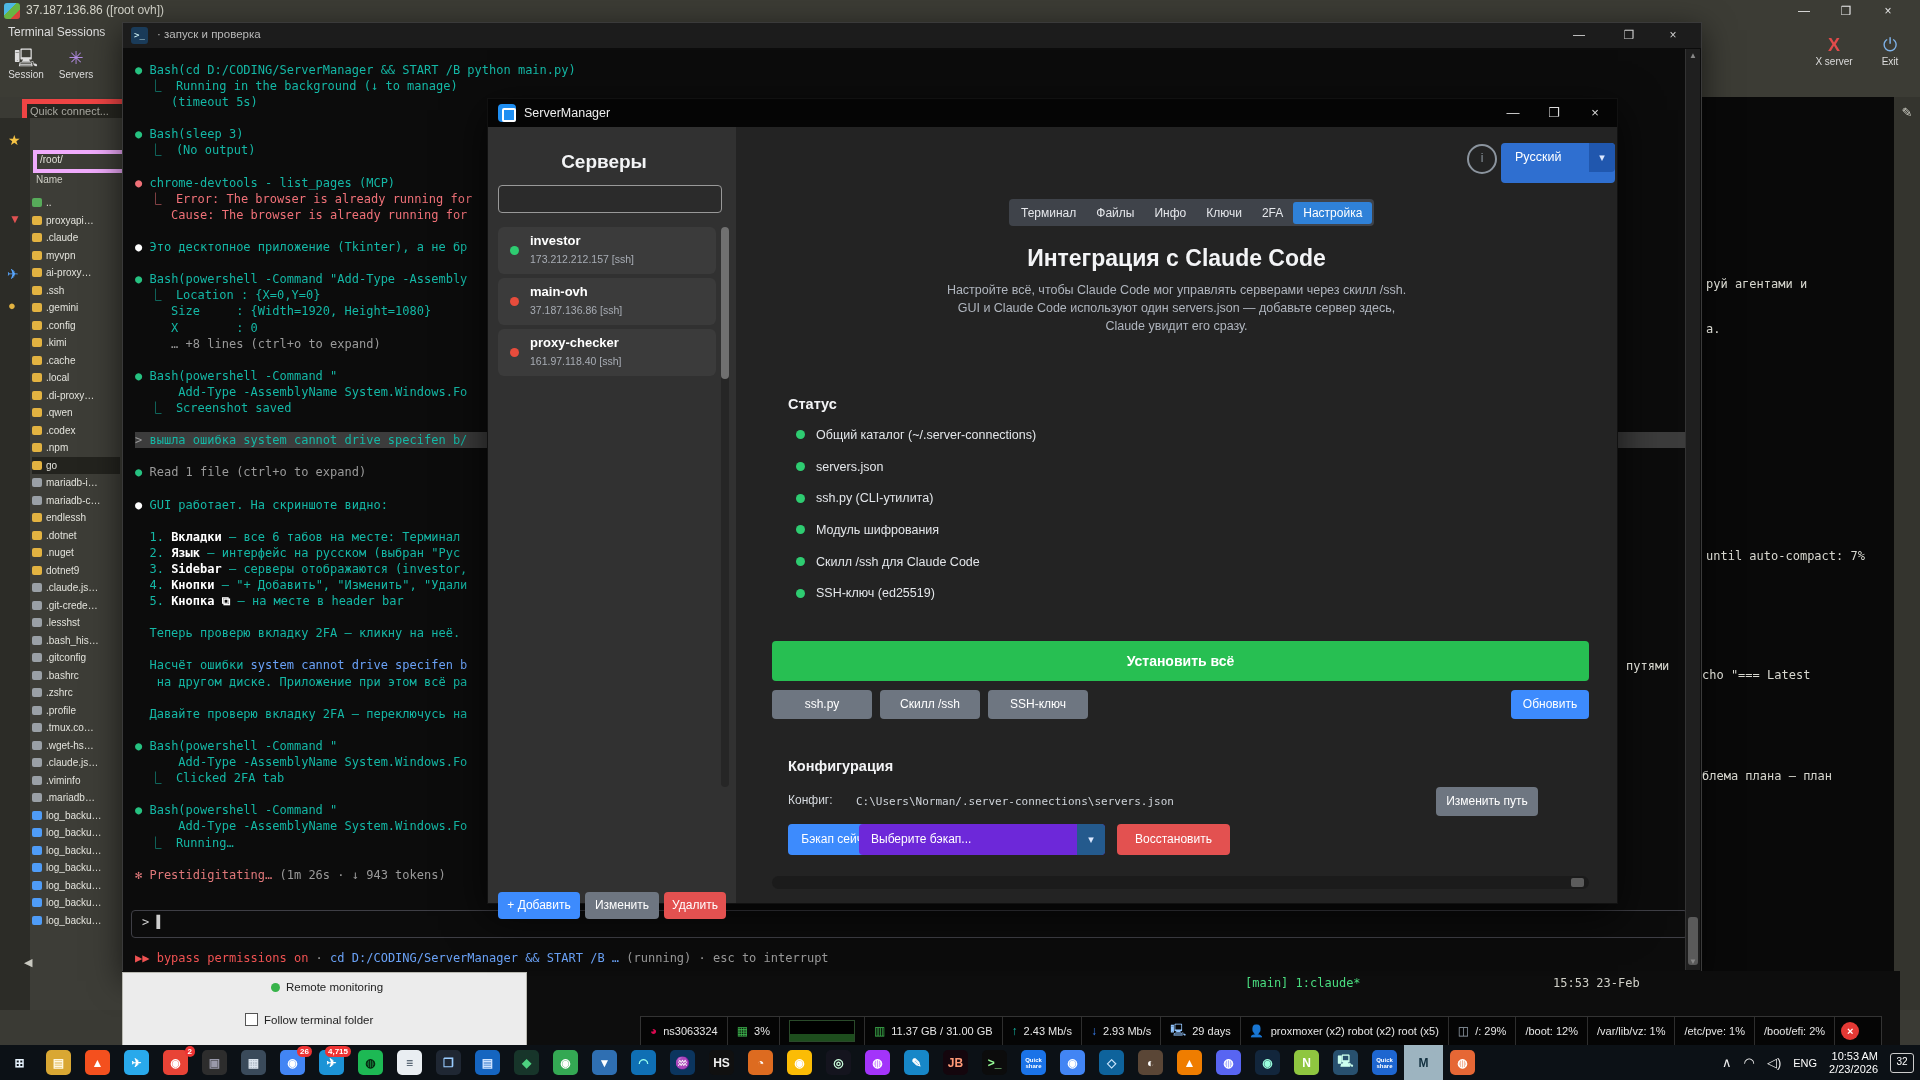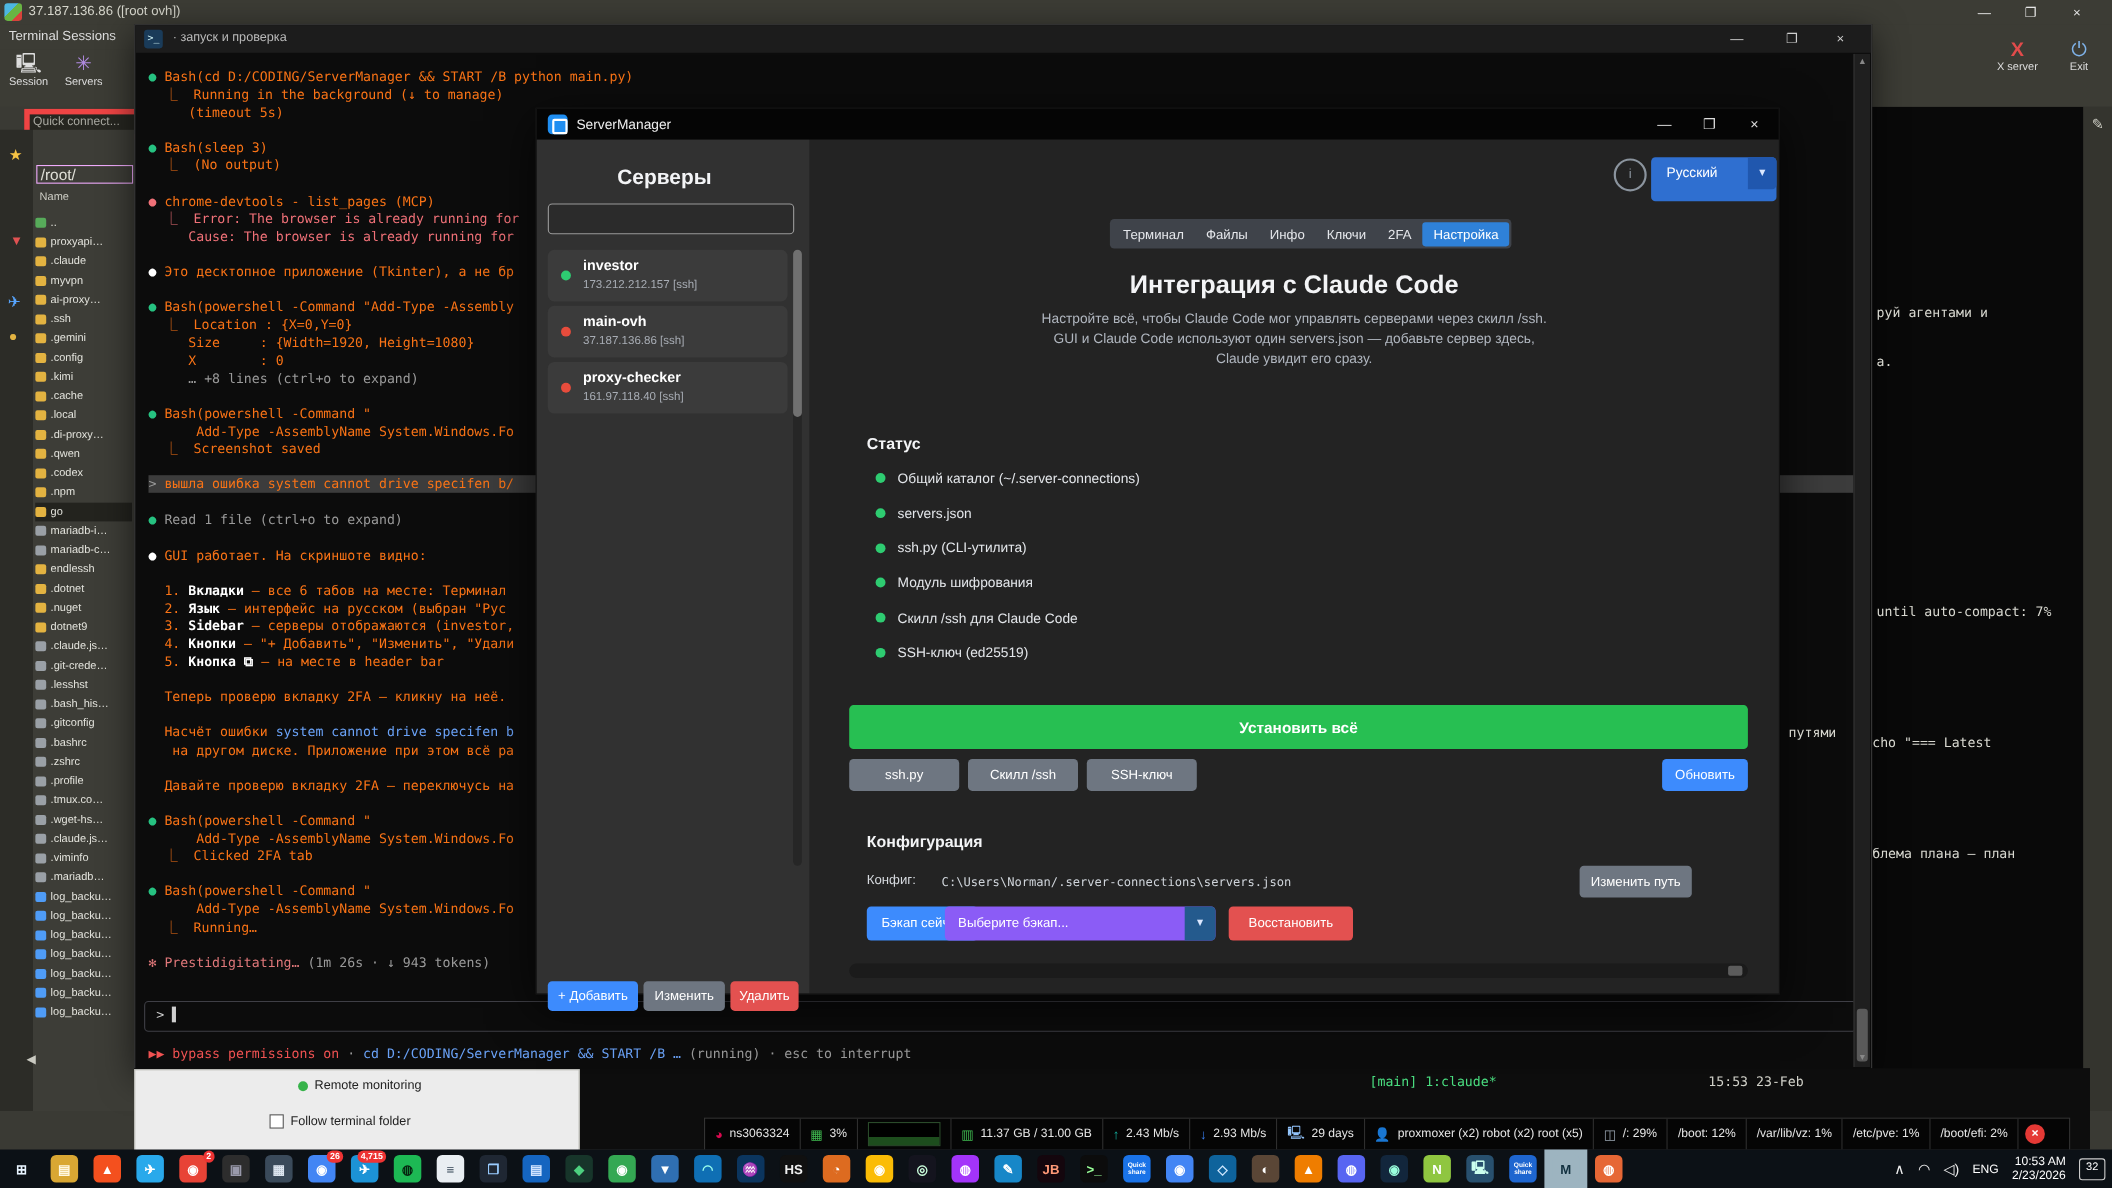--- a/index.html
+++ b/index.html
@@ -12,21 +12,21 @@
     background:linear-gradient(135deg,#4db6e2 0 40%,#69b443 40% 70%,#d8433b 70% 100%);}
   .winctl{top:2px;width:34px;height:18px;text-align:center;color:#e6e6e6;font-size:12px;line-height:18px;}
   #moba-menubar{left:0;top:22px;width:122px;height:23px;background:#3c3c35;color:#ddd;font-size:12px;}
   #moba-toolbar{left:0;top:45px;width:122px;height:52px;background:#3c3c35;}
   .tool-item{width:48px;text-align:center;color:#ddd;font-size:10px;}
   .tool-glyph{font-size:18px;line-height:22px;}
   #quick-connect{left:2px;top:99px;width:114px;height:16px;background:#262620;border:5px solid #ef4444;
     color:#a8a8a0;font-size:11px;padding:1px 3px;margin-left:20px;}
   #left-strip{left:0;top:118px;width:30px;height:892px;background:#2c2c27;}
   #tree-panel{left:30px;top:118px;width:92px;height:892px;background:#3d3d37;}
-  #path-box{left:3px;top:32px;width:80px;height:15px;border:1px solid #f0abfc;color:#e0e0d8;font-size:14px;padding:0 3px;}
+  #path-box{left:3px;top:32px;width:80px;height:15px;border:4px solid #f0abfc;color:#e0e0d8;font-size:10px;padding:0 3px;}
   #tree-name-header{left:6px;top:56px;color:#cfcfc6;font-size:10px;}
   #tree-list{left:2px;top:76px;width:88px;}
   .ti{height:17.5px;display:flex;align-items:center;gap:4px;color:#e3e3dc;font-size:10px;white-space:nowrap;overflow:hidden;}
   .ti .tic{width:10px;height:9px;border-radius:2px;flex:0 0 10px;}
   .ic-f{background:#e3b341;} .ic-d{background:#9aa0a6;} .ic-l{background:#4f9cf7;} .ic-up{background:#57ab5a;}
   .ti.sel{background:#23231e;}
   #collapse-arrow{left:24px;top:956px;color:#c9c9c0;font-size:11px;}
   #right-toolbar{left:1700px;top:22px;width:220px;height:75px;background:#3c3c35;}
   #right-edge-strip{left:1894px;top:97px;width:26px;height:913px;background:#34342e;color:#cfcfc6;}
   
@@ -54,21 +54,21 @@
   #term-win{left:122px;top:22px;width:1578px;height:949px;background:#0c0c0c;border:1px solid #3a3a3a;
     box-shadow:0 8px 30px rgba(0,0,0,.6);}
   #term-titlebar{left:0;top:0;width:100%;height:25px;background:#1c1c1c;}
   #ps-icon{left:8px;top:4px;width:17px;height:17px;background:#1a3b59;border-radius:3px;color:#dff;
     font-size:9px;line-height:17px;text-align:center;font-family:"DejaVu Sans Mono",monospace;}
   #term-title{left:34px;top:5px;color:#b9b9b9;font-size:11.5px;}
   .term-btn{top:0;width:44px;height:25px;color:#cfcfcf;font-size:12px;line-height:25px;text-align:center;}
   #term-lines{left:12px;top:39px;width:1550px;}
   .tl{height:16.1px;line-height:16.1px;font-family:"DejaVu Sans Mono",monospace;font-size:12px;white-space:pre;color:#dcdcdc;}
   .tl.hl{background:#3c3c3c;}
-  .c-n{color:#f97316;} .c-g{color:#26c281;} .c-r{color:#f07178;} .c-gy{color:#9a9a9a;}
+  .c-n{color:#14b8a6;} .c-g{color:#26c281;} .c-r{color:#f07178;} .c-gy{color:#9a9a9a;}
   .c-bl{color:#6aa2f7;} .c-sa{color:#e0787a;} .c-wb{color:#fff;font-weight:bold;} .c-w{color:#fff;}
   #prompt-box{left:8px;top:887px;width:1555px;height:26px;border:1px solid #3f3f46;border-radius:4px;}
   #prompt-text{left:10px;top:4px;font-family:"DejaVu Sans Mono",monospace;font-size:12px;color:#cfcfcf;}
   #status-line{left:12px;top:928px;font-family:"DejaVu Sans Mono",monospace;font-size:12px;white-space:pre;}
   #term-scroll{left:1562px;top:26px;width:14px;height:921px;background:#1f1f1f;border-left:1px solid #333;}
   #term-thumb{left:1.5px;top:868px;width:10px;height:48px;background:#5a5a5a;border-radius:3px;}
   .scr-arrow{left:2px;width:10px;color:#888;font-size:8px;text-align:center;}
   
   #sm-win{left:487px;top:98px;width:1129px;height:804px;background:#232323;
     box-shadow:0 12px 40px rgba(0,0,0,.7);border:1px solid #111;}
@@ -106,21 +106,21 @@
   .sr{height:31.7px;display:flex;align-items:center;gap:11px;color:#e3e6ea;font-size:12.5px;}
   .sr .dot{width:9px;height:9px;border-radius:50%;background:#2ecc71;}
   #install-all{left:36px;top:514px;width:817px;height:40px;background:#27bf52;border-radius:4px;
     color:#fff;font-size:14px;font-weight:bold;text-align:center;line-height:40px;}
   .mini{height:29px;line-height:29px;}
   #sec-config{left:52px;top:631px;color:#f3f4f6;font-size:14.5px;font-weight:bold;}
   #cfg-label{left:52px;top:666px;color:#d5d9de;font-size:12px;}
   #cfg-path{left:120px;top:668px;color:#cfd4da;font-family:"DejaVu Sans Mono",monospace;font-size:11px;}
   #bottom-track{left:36px;top:749px;width:817px;height:13px;background:#1b1b1b;border-radius:7px;}
   #bottom-handle{position:absolute;right:5px;top:2px;width:13px;height:9px;background:#5c5c5c;border-radius:2px;}
-  #backup-select{left:123px;top:697px;width:246px;height:31px;background:#8b5cf6;border-radius:4px;color:#fff;}
+  #backup-select{left:123px;top:697px;width:246px;height:31px;background:#6d28d9;border-radius:4px;color:#fff;}
   #bsel-label{position:absolute;left:12px;top:8px;font-size:12px;}
   #bsel-chev{position:absolute;right:0;top:0;width:28px;height:31px;background:#245a8d;border-radius:0 4px 4px 0;
     color:#dce8ff;text-align:center;line-height:31px;font-size:11px;}
   
   #taskbar{left:0;top:1045px;width:1920px;height:35px;background:#0c1116;display:flex;align-items:center;}
   .tb{width:39px;height:35px;display:flex;align-items:center;justify-content:center;position:relative;flex:0 0 39px;}
   .tb.active{background:#9db4c0;}
   .tb .g{width:25px;height:25px;border-radius:5px;display:flex;align-items:center;justify-content:center;
     font-size:12px;font-weight:bold;}
   .tb .badge{position:absolute;top:1px;right:0;background:#e33;color:#fff;font-size:8px;border-radius:7px;

